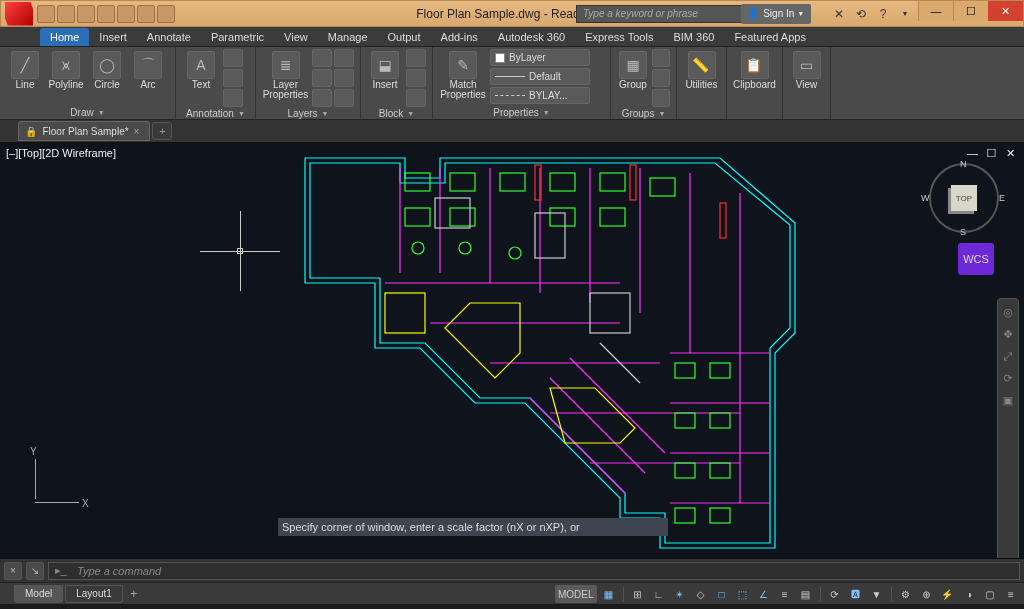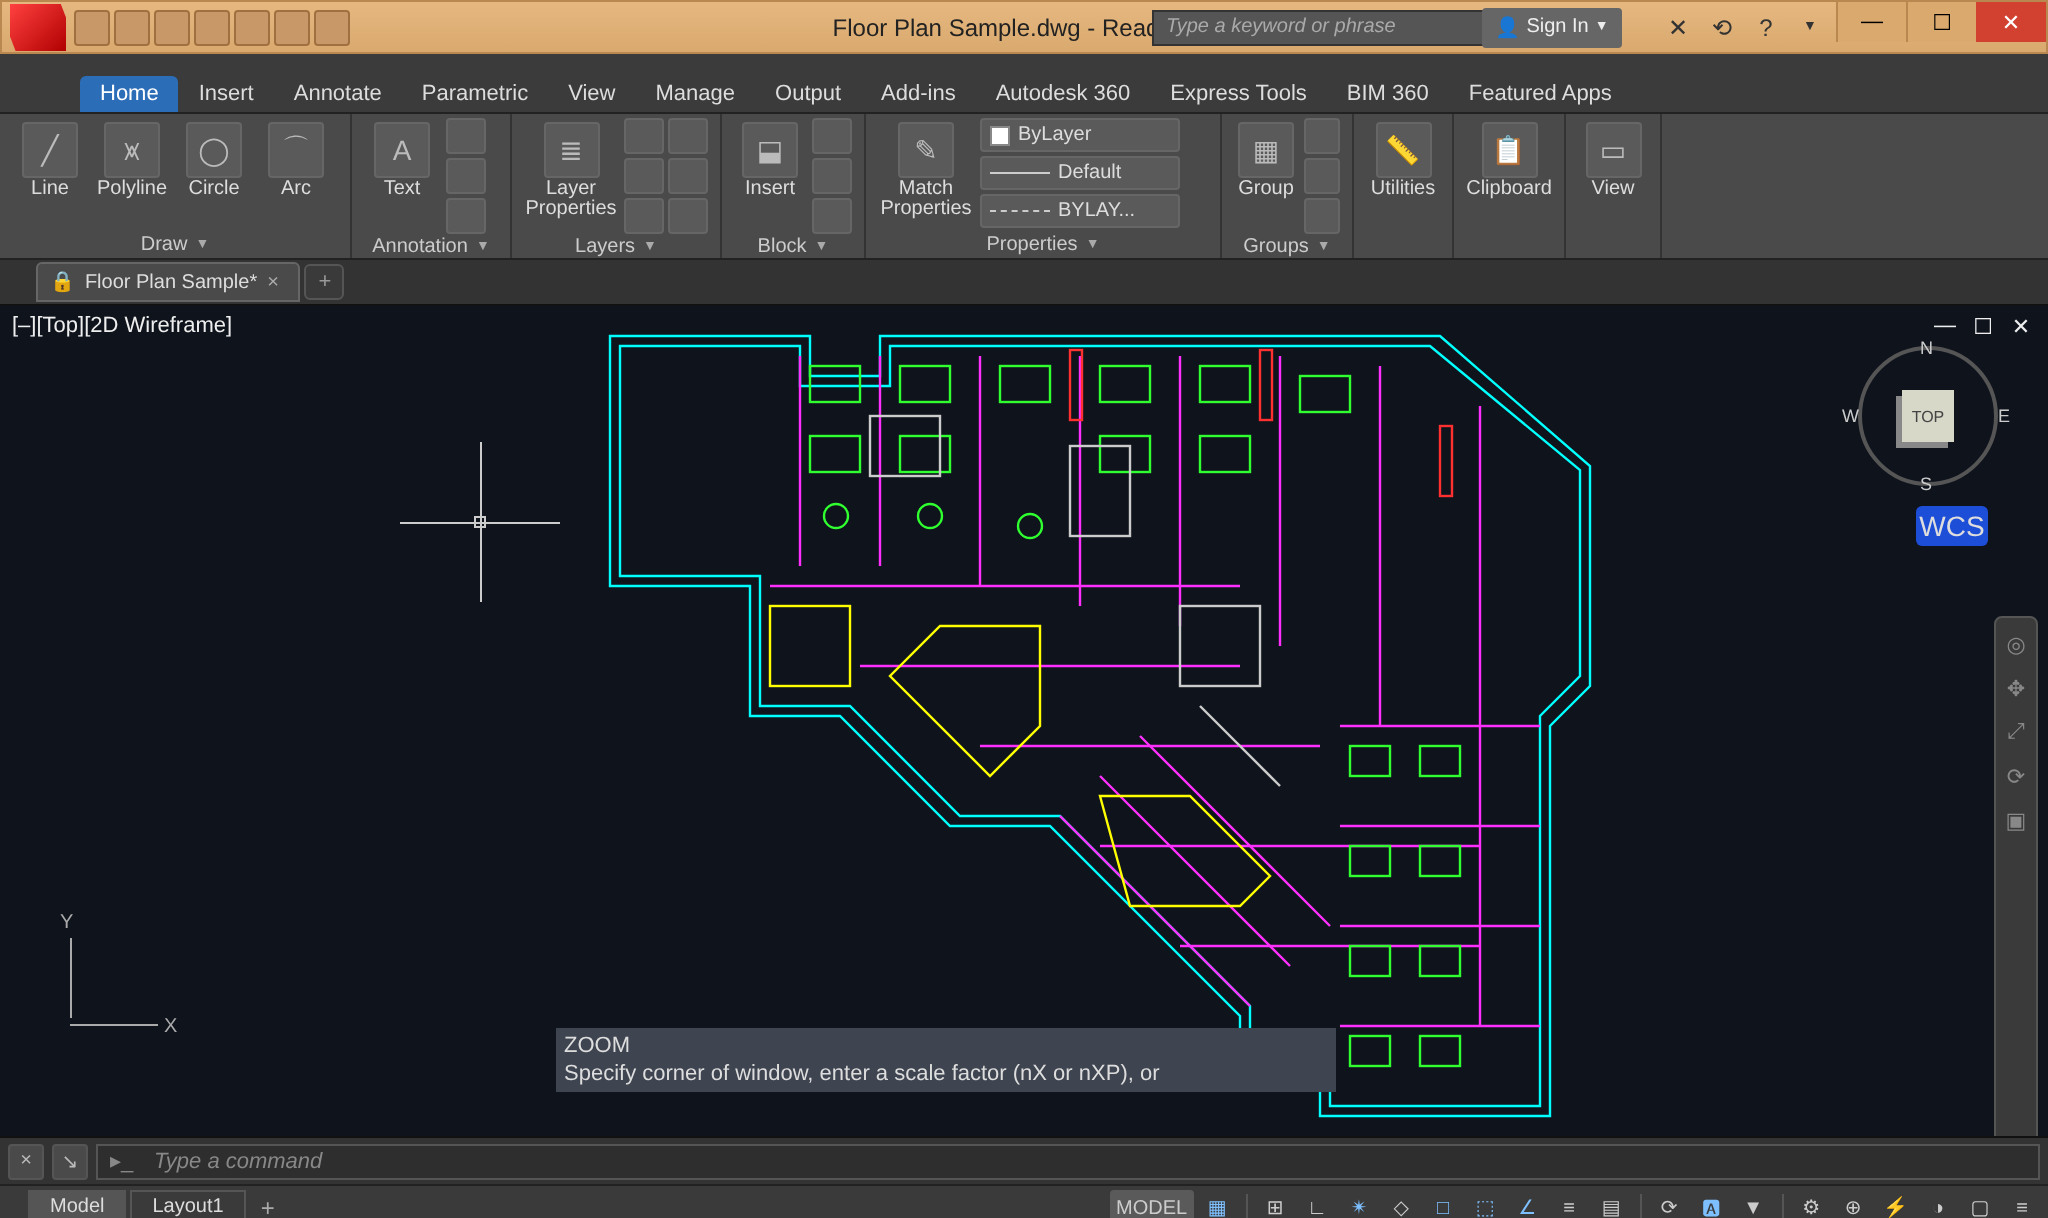--- a/index.html
+++ b/index.html
@@ -14,21 +14,21 @@
   .title-search { position:absolute; left:575px; height:18px; width:182px; background:#555; border:1px solid #333; color:#aaa; font-size:10px; font-style:italic; padding:0 6px; display:flex; align-items:center; }
   .title-signin { position:absolute; left:740px; height:20px; width:70px; background:#666; color:#eee; font-size:10px; display:flex; align-items:center; justify-content:center; gap:3px; border-radius:2px; }
   .title-icons { position:absolute; left:830px; display:flex; gap:6px; }
   .title-icons .ti { width:16px; height:16px; color:#333; font-size:12px; display:flex; align-items:center; justify-content:center; }
   .winctrls { position:absolute; right:0; top:0; display:flex; }
   .winctrls div { width:35px; height:20px; display:flex; align-items:center; justify-content:center; font-size:11px; }
   .winctrls .min, .winctrls .max { background:#d9a96e; border-left:1px solid #b88850; }
   .winctrls .close { background:#d24030; color:#fff; }
 
   
-  .ribbon-tabs { height:30px; background:#3b3b3b; display:flex; align-items:flex-end; padding-left:40px; border-bottom:1px solid #222;text-align:center; }
+  .ribbon-tabs { height:20px; background:#3b3b3b; display:flex; align-items:flex-end; padding-left:40px; border-bottom:1px solid #222;text-align:center; }
   .ribbon-tabs .tab { padding:3px 10px; font-size:11px; color:#ddd; cursor:pointer; }
   .ribbon-tabs .tab.active { background:#2c6db8; color:#fff; border-radius:3px 3px 0 0; }
 
   
   .ribbon { height:73px; background:#4a4a4a; display:flex; border-bottom:1px solid #222; }
   .panel { border-right:1px solid #333; padding:2px 6px 1px; display:flex; flex-direction:column; justify-content:space-between; }
   .panel-body { display:flex; align-items:flex-start; gap:3px; flex:1; }
   .panel-title { font-size:10px; color:#ccc; text-align:left; padding-top:1px; height:13px; display:flex; justify-content:center; align-items:center; gap:4px; }
   .panel-title .expand { font-size:7px; color:#aaa; }
   .bigbtn { display:flex; flex-direction:column; align-items:center; gap:1px; color:#ddd; font-size:10px; width:38px; padding-top:2px; }
@@ -46,21 +46,21 @@
 
   
   .viewport { position:relative; height:415px; background:#0e131c; overflow:hidden; }
   .vp-label { position:absolute; top:4px; left:6px; color:#eee; font-size:11px; }
   .vp-ctrls { position:absolute; top:4px; right:6px; display:flex; gap:4px; color:#eee; font-size:11px; }
   .vp-ctrls span { width:15px; text-align:center; cursor:pointer; }
   .viewcube { position:absolute; top:20px; right:25px; width:70px; height:70px; }
   .viewcube .ring { position:absolute; inset:0; border:2px solid #555; border-radius:50%; }
   .viewcube .cube { position:absolute; left:22px; top:22px; width:26px; height:26px; background:#d8d8c8; color:#444; font-size:8px; display:flex; align-items:center; justify-content:center; box-shadow:-3px 3px 0 #888; }
   .viewcube .cardinal { position:absolute; font-size:9px; color:#ccc; }
-  .wcs-badge { position:absolute; right:30px; top:100px; width:36px; height:20px; background:#1d4ed8; border-radius:3px; color:#ddd; font-size:14px; display:flex; align-items:center; justify-content:center; }
+  .wcs-badge { position:absolute; right:30px; top:100px; width:36px; height:32px; background:#6d28d9; border-radius:3px; color:#ddd; font-size:11px; display:flex; align-items:center; justify-content:center; }
   .navwheel { position:absolute; right:5px; top:155px; width:22px; height:310px; background:#3a3a3a; border:1px solid #555; border-radius:4px; display:flex; flex-direction:column; align-items:center; gap:6px; padding:5px 0; }
   .navwheel div { width:16px;height:16px; color:#888; font-size:11px; display:flex; align-items:center; justify-content:center; }
   .ucs { position:absolute; left:30px; bottom:45px; color:#aaa; font-size:10px; }
   .ucs .yaxis { position:absolute; bottom:14px; left:5px; width:1px; height:40px; background:#aaa; }
   .ucs .xaxis { position:absolute; bottom:10px; left:5px; width:44px; height:1px; background:#aaa; }
   .cross { position:absolute; left:240px; top:108px; }
   .cross .h { position:absolute; width:80px; height:1px; background:#ccc; left:-40px; top:0; }
   .cross .v { position:absolute; height:80px; width:1px; background:#ccc; left:0; top:-40px; }
   .cross .pick { position:absolute; width:6px; height:6px; border:1px solid #ccc; left:-3px; top:-3px; }
 
@@ -399,21 +399,20 @@
   </div>
 
   <div class="ucs">
     <div class="yaxis"></div>
       <div class="xaxis"></div>
     <span style="position:absolute;bottom:56px;left:0">Y</span>
     <span style="position:absolute;bottom:4px;left:52px">X</span>
   </div>
 
   <div class="cmd-history">
-    <div>ZOOM</div>
     <div>Specify corner of window, enter a scale factor (nX or nXP), or</div>
   </div>
 </div>
 
 <div class="cmdbar">
   <div class="cbtn">×</div>
   <div class="cbtn">↘</div>
   <div class="cprompt">
     <span class="chev">▸_</span>
     <span>Type a command</span>

